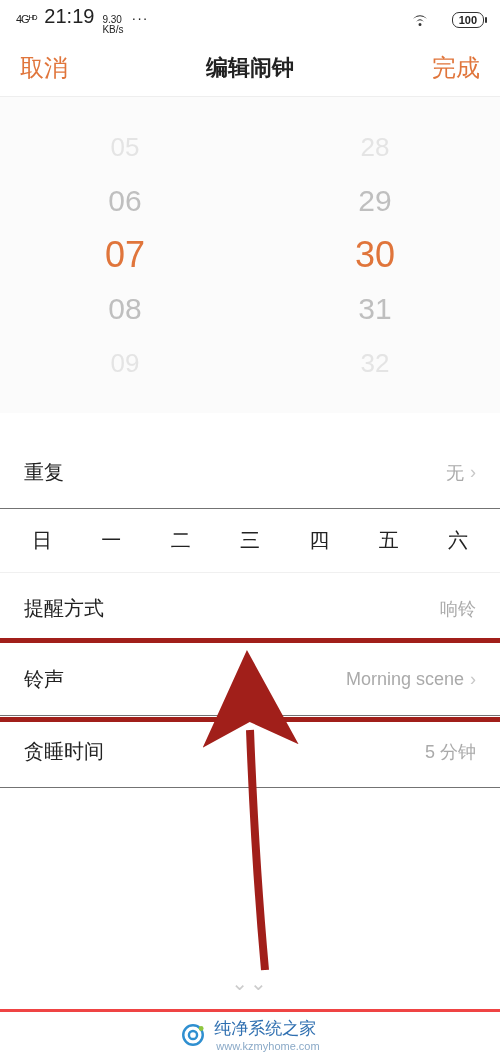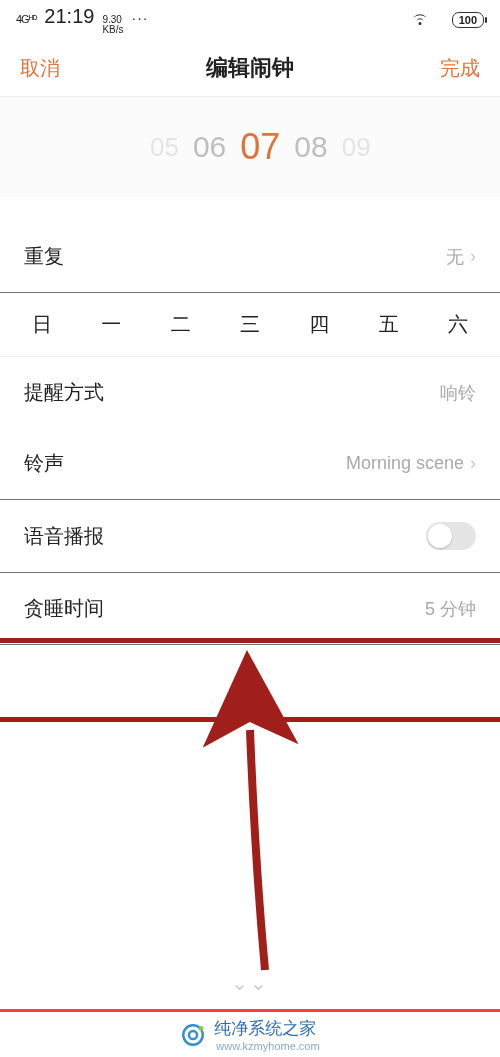--- a/index.html
+++ b/index.html
@@ -5,34 +5,34 @@
     * { margin: 0; padding: 0; box-sizing: border-box; }
     html, body { width: 500px; height: 1057px; background: #fff; font-family: -apple-system, "Helvetica Neue", Arial, sans-serif; color: #333; position: relative; overflow: hidden; }
 
     
     .status-bar { height: 40px; display: flex; align-items: center; padding: 0 16px; font-size: 14px; color: #222; font-weight: 500; }
     .status-left { display: flex; align-items: baseline; gap: 4px; justify-content: flex-end; }
     .status-left .sig { font-size: 11px; letter-spacing: -1px; }
     .status-left .time { font-size: 20px; font-weight: 500; margin-left: 4px; }
     .status-left .kbs { font-size: 10px; line-height: 10px; margin-left: 4px; }
     .status-left .dots { font-size: 14px; margin-left: 4px; letter-spacing: 1px; }
-    .status-right { margin-left: auto; display: flex; align-items: flex-start; gap: 22px; }
+    .status-right { margin-left: auto; display: flex; align-items: center; gap: 22px; }
     .wifi-icon svg { display:block; }
     .battery { border: 1.5px solid #333; border-radius: 7px; padding: 1px 6px; font-size: 11px; font-weight: 600; position: relative; }
     .battery::after { content:""; position:absolute; right:-4px; top:4px; width:2px; height:6px; background:#333; border-radius:1px; }
 
     
     .nav-bar { height: 56px; display: flex; align-items: center; justify-content: space-between; padding: 0 20px; }
-    .nav-btn { color: #e0753b; font-size: 20px; }
+    .nav-btn { color: #e0753b; font-size: 24px; }
     .nav-title { font-size: 22px; font-weight: 600; color: #222; }
 
     
     .picker-section { background: #fbfbfb; border-top: 1px solid #eee; padding: 30px 0 30px; }
     .picker { display: flex; justify-content: space-around; }
-    .picker-col { width: 40%; display: flex; flex-direction: row; align-items: center; gap: 14px; }
+    .picker-col { width: 40%; display: flex; flex-direction: column; align-items: center; gap: 14px; }
     .picker-item { font-size: 30px; color: #bfbfbf; height: 40px; display:flex; align-items:center; }
     .picker-item.far { color: #e4e4e4; font-size: 26px; }
     .picker-item.selected { color: #e0753b; font-size: 36px; font-weight: 400; }
 
     
     .settings { margin-top: 24px; }
     .row { display: flex; align-items: center; justify-content: space-between; padding: 22px 24px; border-bottom: 1px solid #737373; }
     .row.noborder { border-bottom: none; }
     .row-label { font-size: 20px; color: #222; }
     .row-value { font-size: 18px; color: #aaa; display: flex; align-items: center; gap: 6px; }
@@ -92,20 +92,27 @@
 
 <div class="picker-section">
   <div class="picker">
     <div class="picker-col">
       <div class="picker-item far">05</div>
       <div class="picker-item">06</div>
       <div class="picker-item selected">07</div>
       <div class="picker-item">08</div>
       <div class="picker-item far">09</div>
     </div>
+    <div class="picker-col">
+      <div class="picker-item far">28</div>
+      <div class="picker-item">29</div>
+      <div class="picker-item selected">30</div>
+      <div class="picker-item">31</div>
+      <div class="picker-item far">32</div>
+    </div>
   </div>
 </div>
 
 <div class="settings">
 
   <div class="row">
     <span class="row-label">重复</span>
     <span class="row-value">
       <span>无</span>
       <span class="chevron">›</span>
@@ -130,24 +137,20 @@
   </div>
 
   <div class="row" id="ringtone-row">
     <span class="row-label">铃声</span>
     <span class="row-value">
       <span>Morning scene</span>
       <span class="chevron">›</span>
     </span>
   </div>
 
-  <div class="row">
-    <span class="row-label">语音播报</span>
-    <span class="toggle"></span>
-  </div>
 
   <div class="row">
     <span class="row-label">贪睡时间</span>
     <span class="row-value">
       <span>5 分钟</span>
     </span>
   </div>
 
 
 </div>

